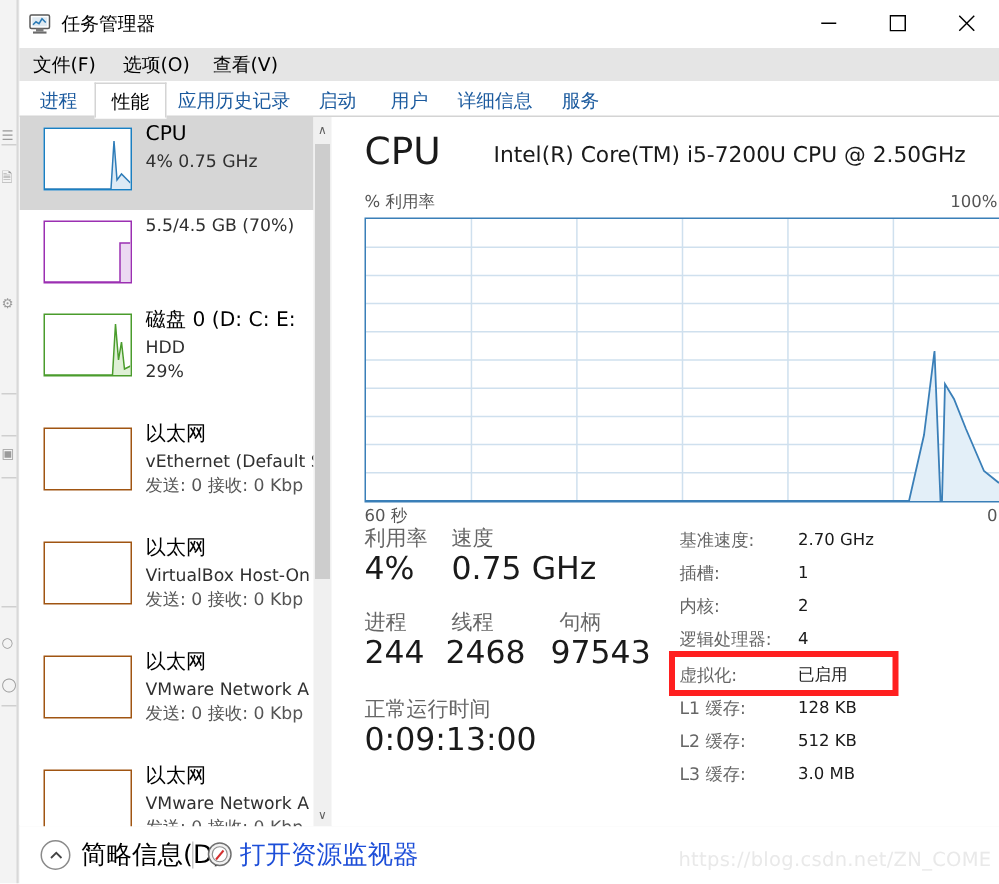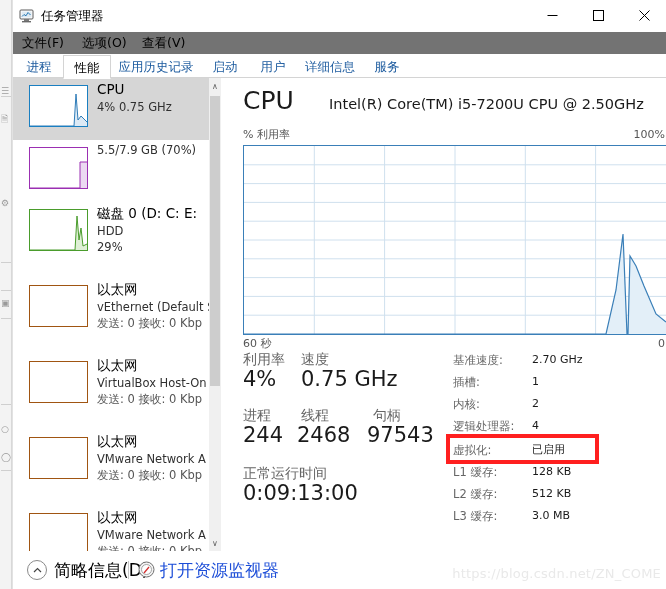--- a/index.html
+++ b/index.html
@@ -63,21 +63,21 @@
     cursor: default;
   }
   .win-min { right: 92px; }
   .win-max { right: 46px; }
   .win-close { right: 0px; }
 
   
   .menubar {
     position: absolute; left: 0; top: 32px;
     width: 654px; height: 22px;
-    background: #737373;
+    background: #e5e5e5;
   }
   .menu-item {
     position: absolute; top: 2px;
     font-size: 12.5px; color: #000000; line-height: 18px;
     padding: 0 3px; white-space: nowrap; cursor: default;
   }
 
   
   .tabbar {
     position: absolute; left: 0; top: 54px;
@@ -366,21 +366,21 @@
         </div>
 
         <div class="side-item" style="top:62px">
           <div class="side-thumb" style="border-color:#9b2fb2">
             <svg width="57" height="40" viewBox="0 0 57 40" preserveAspectRatio="none">
               <path d="M50,40 L50,14 L57,14 L57,40 Z" fill="#ecd9f2"></path>
               <polyline points="0,40 50,40 50,14 57,14" fill="none" stroke="#9b2fb2" stroke-width="1"></polyline>
             </svg>
           </div>
           <div class="side-texts">
-            <div class="side-sub">5.5/7.9 GB (70%)</div>
+            <div class="side-sub">5.5/4.5 GB (70%)</div>
           </div>
         </div>
 
         <div class="side-item" style="top:124px;height:74px">
           <div class="side-thumb" style="border-color:#4a9c2c">
             <svg width="57" height="40" viewBox="0 0 57 40" preserveAspectRatio="none">
               <path d="M0,40 L45,40 L47,6 L49,30 L51,18 L53,36 L57,34 L57,40 Z" fill="#dff0d6"></path>
               <polyline points="0,40 45,40 47,6 49,30 51,18 53,36 57,34" fill="none" stroke="#4a9c2c" stroke-width="1"></polyline>
             </svg>
           </div>

